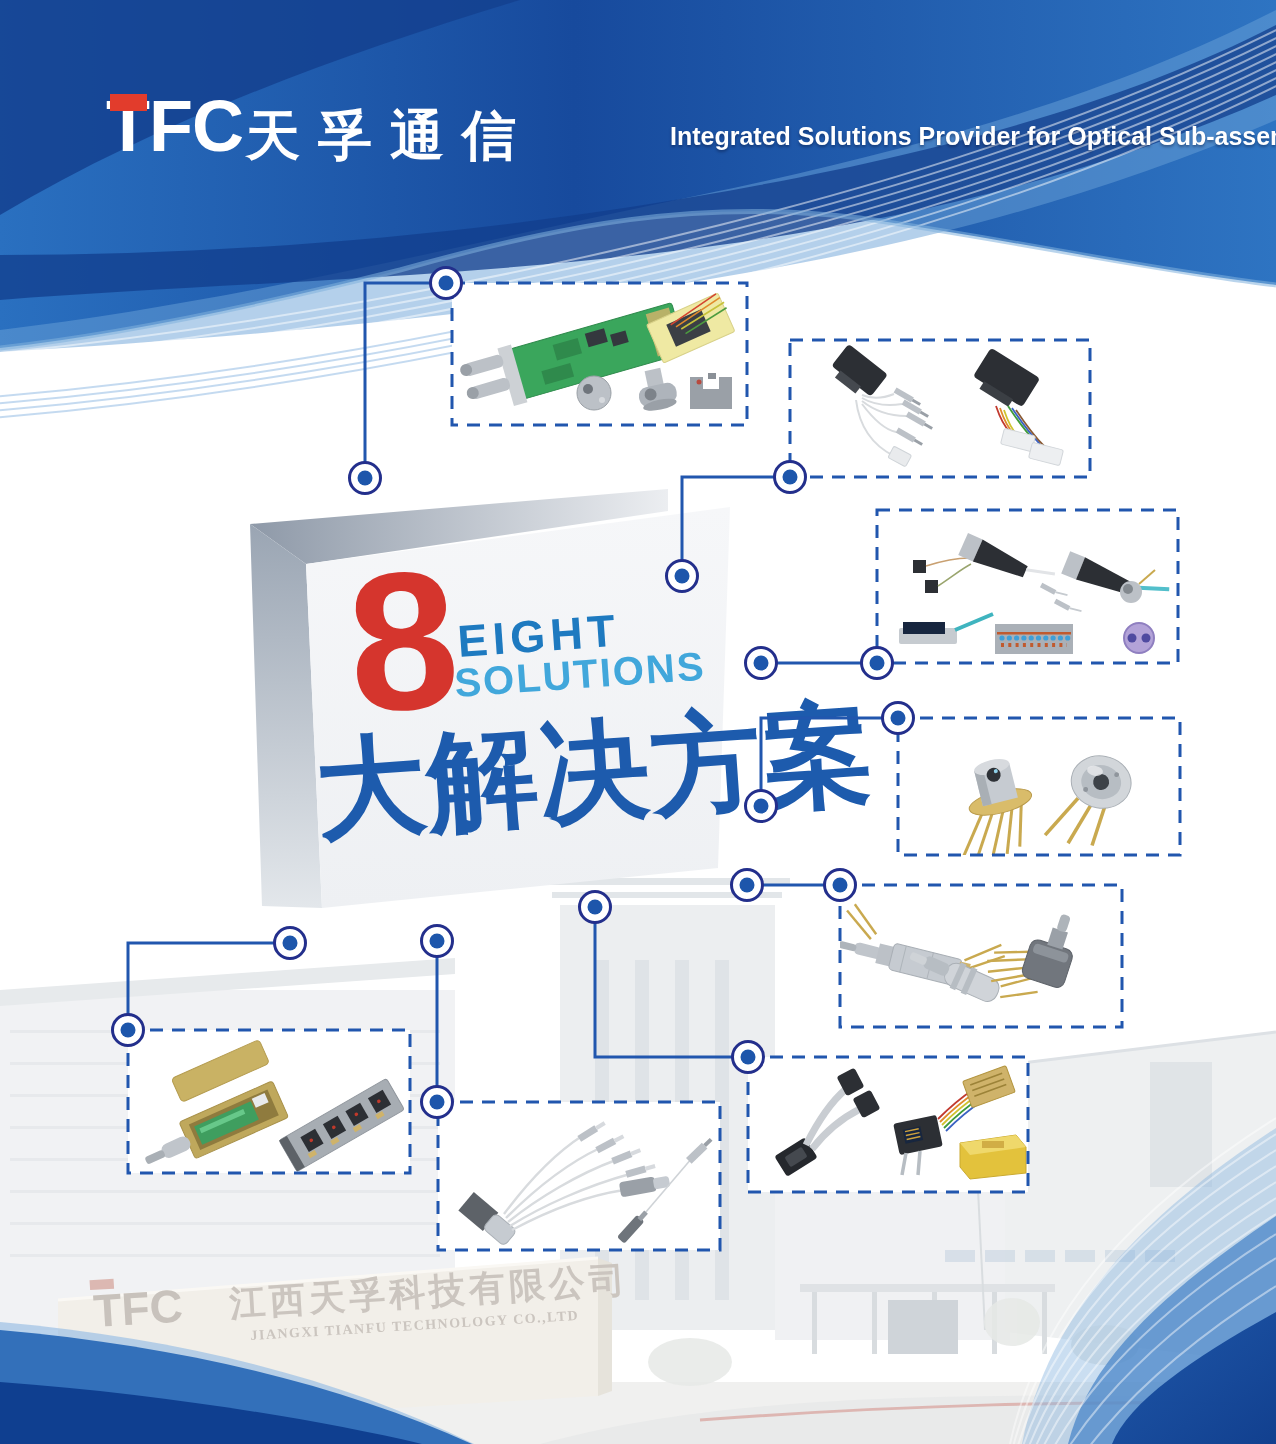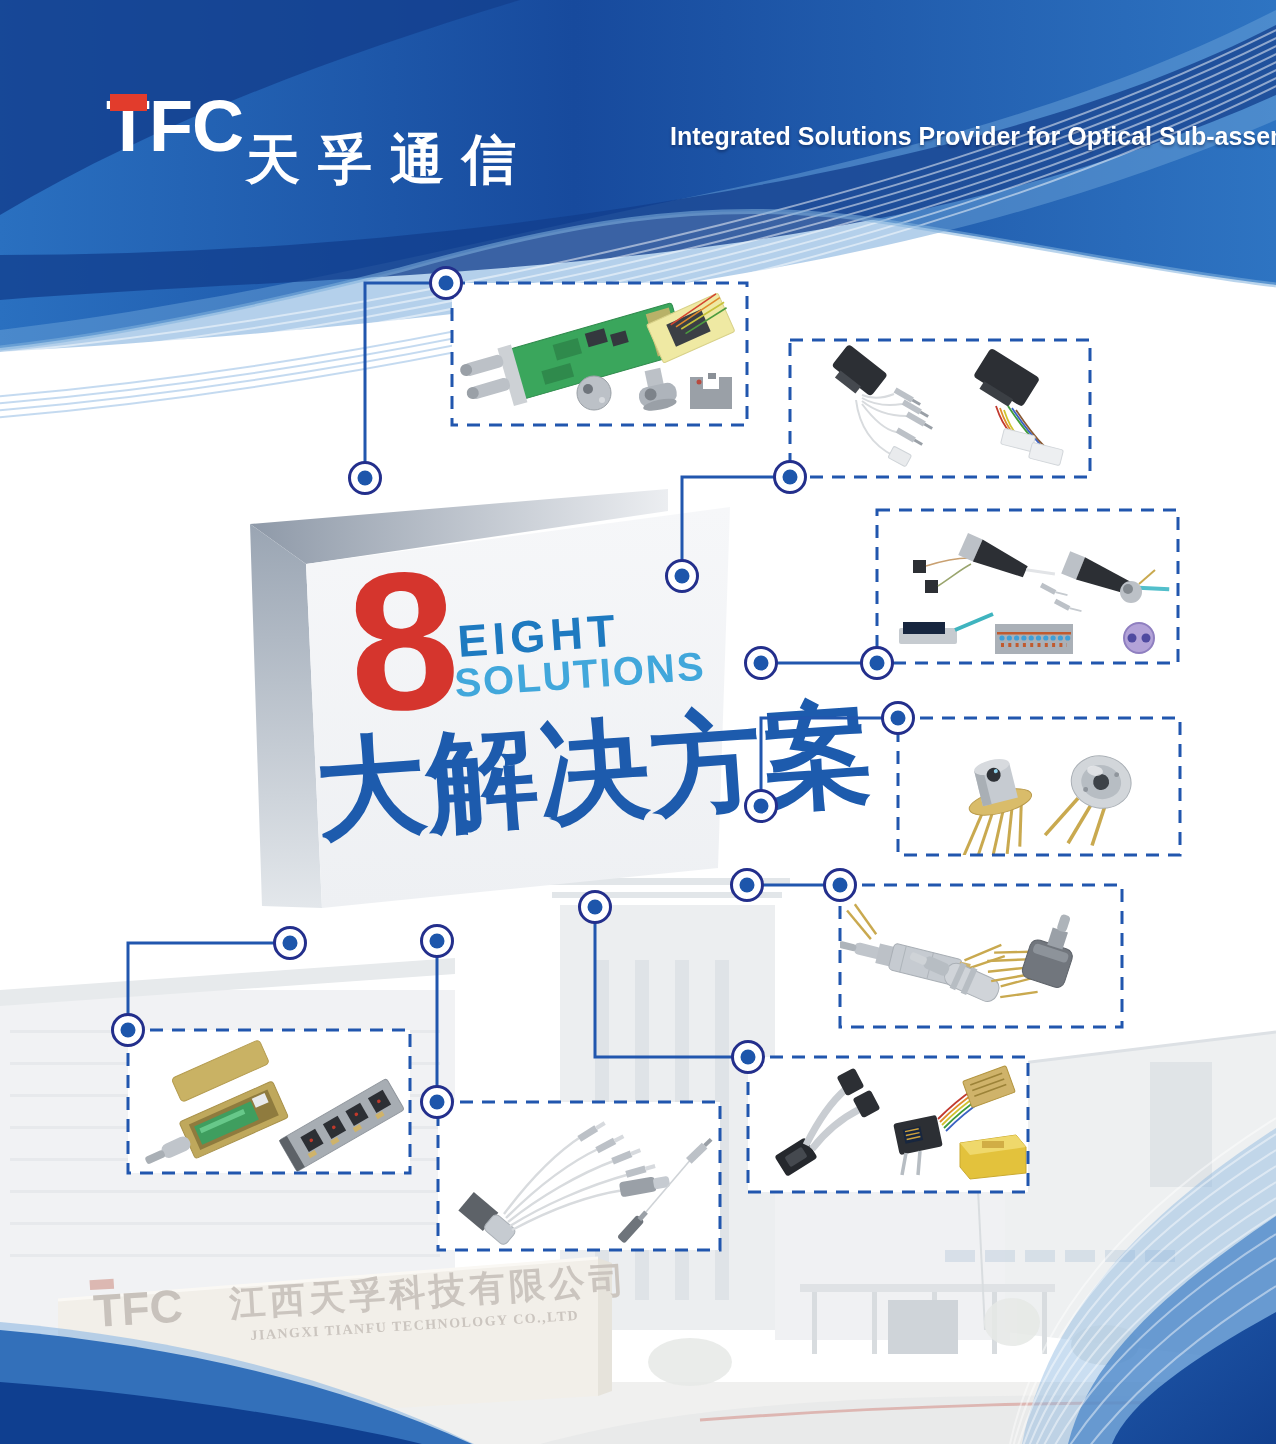--- a/index.html
+++ b/index.html
@@ -5,21 +5,21 @@
   html,body{margin:0;padding:0;background:#ffffff;}
   #canvas{position:relative;width:1276px;height:1444px;overflow:hidden;background:#fff;
           font-family:"Liberation Sans","DejaVu Sans",sans-serif;}
   #canvas svg.layer{position:absolute;left:0;top:0;width:1276px;height:1444px;pointer-events:none;}
   
   .logo{position:absolute;left:106px;top:84px;width:470px;height:92px;z-index:3;}
   .logo-red{position:absolute;left:4px;top:10px;width:37px;height:17px;background:#e23c2c;}
   .logo-tfc{position:absolute;left:0;top:6px;font-size:72px;font-weight:bold;color:#ffffff;
             letter-spacing:-1px;line-height:1;}
   .logo-cn{position:absolute;left:140px;top:24px;font-size:54px;font-weight:bold;color:#ffffff;
-           letter-spacing:18px;line-height:1;white-space:nowrap;margin-top:24px;}
+           letter-spacing:18px;line-height:1;white-space:nowrap;}
   .tagline{position:absolute;left:670px;top:122px;z-index:3;font-size:25px;font-weight:bold;
            color:#ffffff;text-shadow:0 2px 3px rgba(0,10,40,.4);white-space:nowrap;}
   
   .hero-8{position:absolute;left:342px;top:548px;z-index:5;font-size:196px;font-weight:900;
           line-height:1;color:#d5352d;transform:rotate(-4deg);transform-origin:left top;}
   .hero-en1{position:absolute;left:456px;top:616px;z-index:5;font-size:45px;font-weight:bold;
             color:#1e7ac0;letter-spacing:5px;transform:rotate(-4deg);transform-origin:left top;}
   .hero-en2{position:absolute;left:453px;top:661px;z-index:5;font-size:40px;font-weight:bold;
             color:#41a7db;letter-spacing:2px;transform:rotate(-4deg);transform-origin:left top;}
   .hero-cn{position:absolute;left:312px;top:736px;z-index:5;font-size:110px;font-weight:900;

